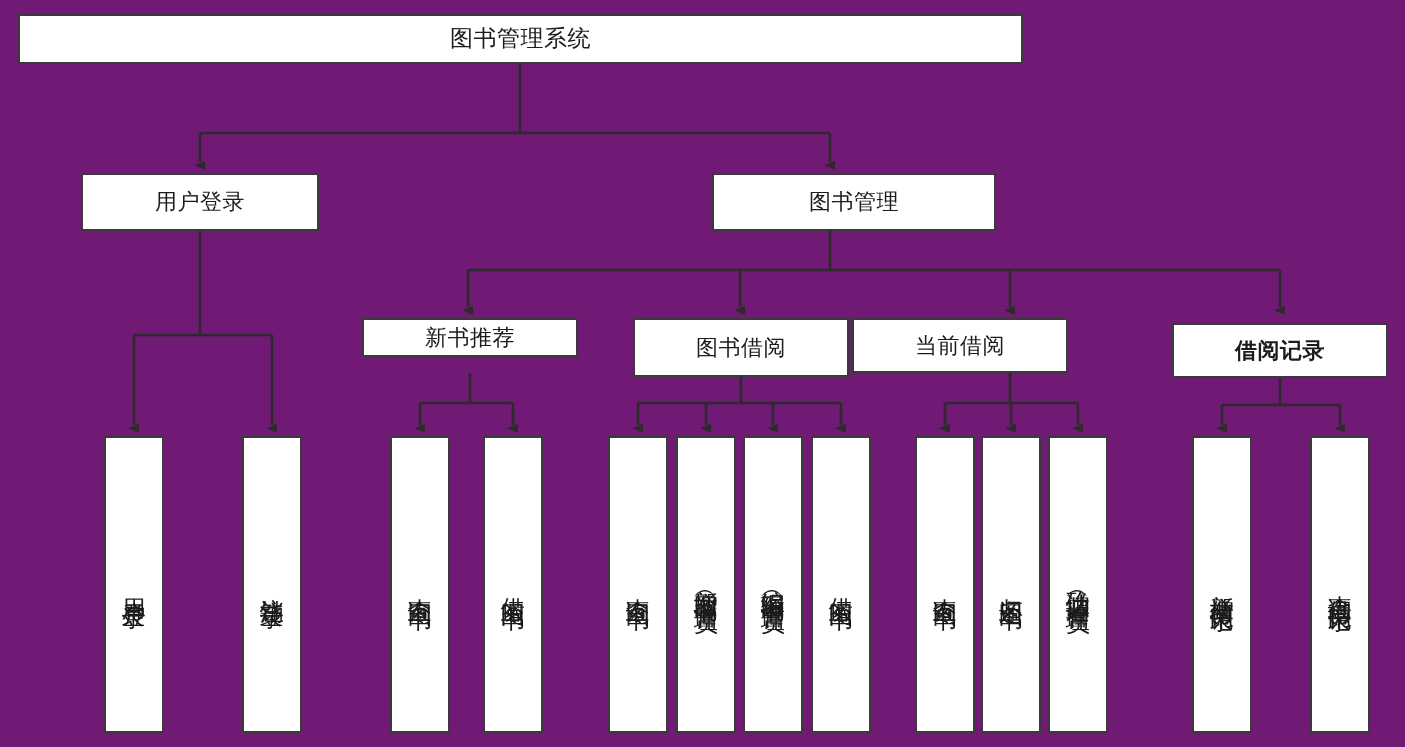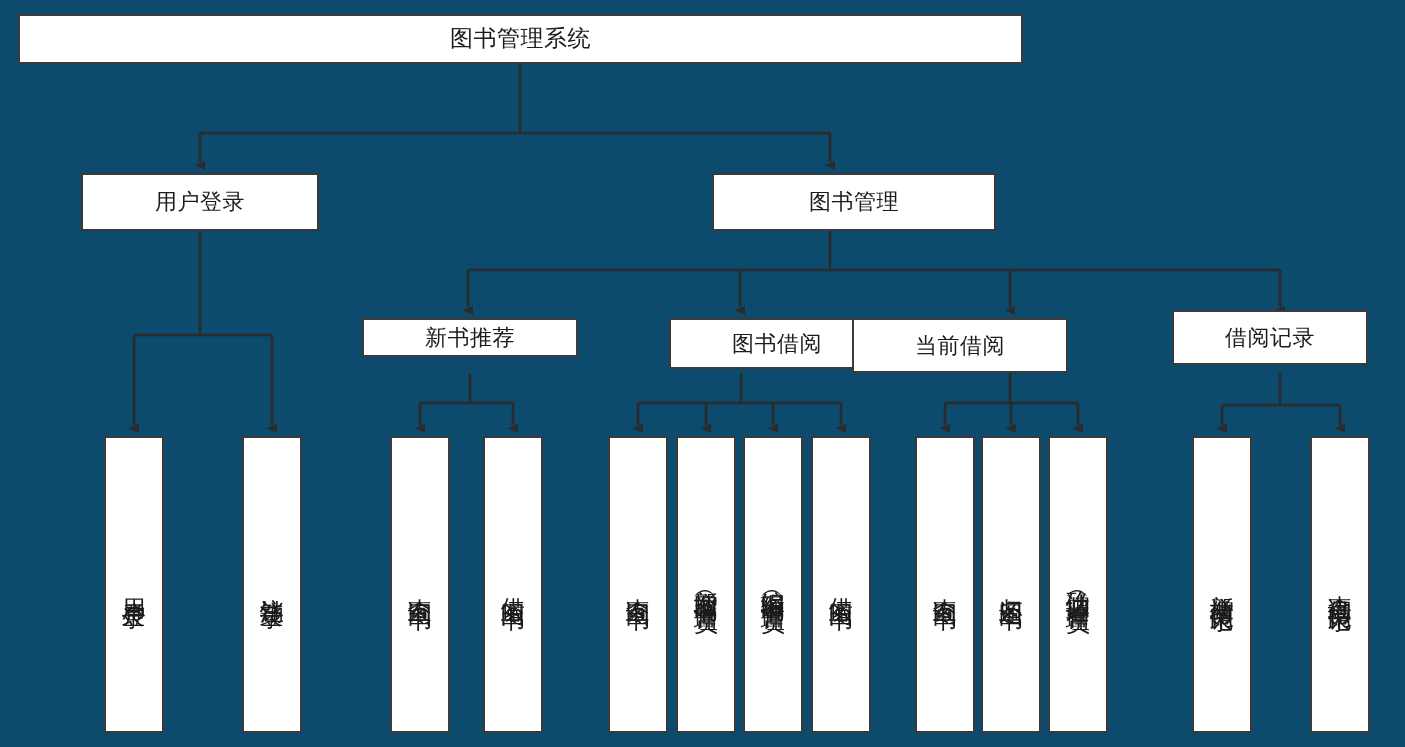--- a/index.html
+++ b/index.html
@@ -8,21 +8,21 @@
     background: #ffffff;
   }
   body {
     font-family: "Liberation Sans", "DejaVu Sans", sans-serif;
     color: #1a1a1a;
   }
   #canvas {
     position: relative;
     width: 1405px;
     height: 747px;
-    background: #0c4a6e;
+    background: #701a75;
     overflow: hidden;
   }
   #edges {
     position: absolute;
     left: 0;
     top: 0;
     width: 1405px;
     height: 747px;
     pointer-events: none;
   }
@@ -135,27 +135,27 @@
       </div>
       <div class="node level1" style="left: 81px; top: 173px; width: 238px; height: 58px;">
         <span class="node-label">用户登录</span>
       </div>
       <div class="node level1" style="left: 712px; top: 173px; width: 284px; height: 58px;">
         <span class="node-label">图书管理</span>
       </div>
       <div class="node level2" style="left: 362px; top: 318px; width: 216px; height: 39px; text-align: right;">
         <span class="node-label">新书推荐</span>
       </div>
-      <div class="node level2" style="left: 633px; top: 318px; width: 216px; height: 51px; margin-left: 36px;">
+      <div class="node level2" style="left: 633px; top: 318px; width: 216px; height: 59px;">
         <span class="node-label">图书借阅</span>
       </div>
       <div class="node level2" style="left: 852px; top: 318px; width: 216px; height: 55px; font-family: Liberation Serif, serif;">
         <span class="node-label">当前借阅</span>
       </div>
-      <div class="node level2" style="left: 1172px; top: 310px; width: 196px; height: 55px;">
+      <div class="node level2" style="left: 1172px; top: 323px; width: 216px; height: 55px; font-weight: bold;">
         <span class="node-label">借阅记录</span>
       </div>
       <div class="node leaf" style="left: 104px; top: 436px; width: 60px; height: 297px;">
         <span class="node-label">用户登录</span>
       </div>
       <div class="node leaf" style="left: 242px; top: 436px; width: 60px; height: 297px;">
         <span class="node-label">注销登录</span>
       </div>
       <div class="node leaf" style="left: 390px; top: 436px; width: 60px; height: 297px;">
         <span class="node-label">查询图书</span>

